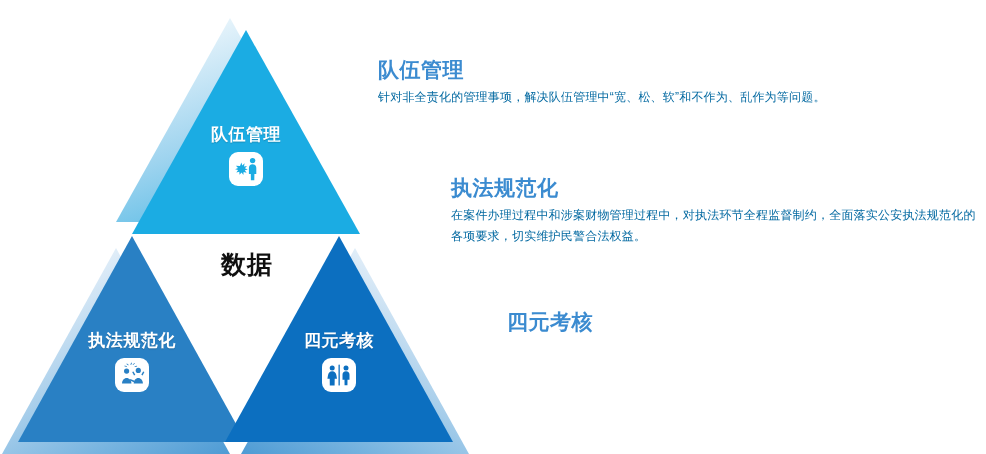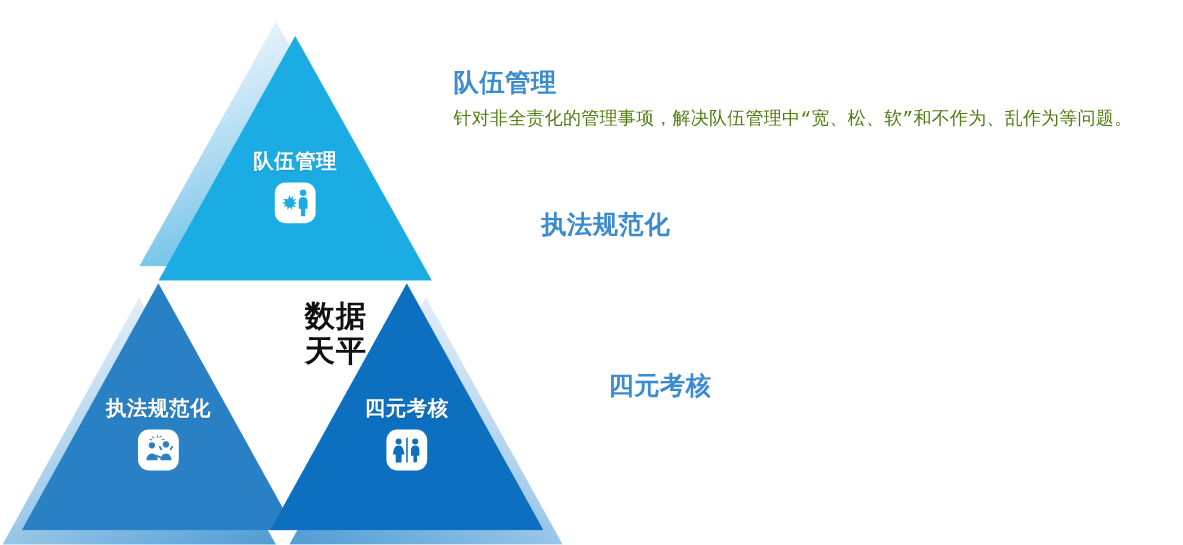--- a/index.html
+++ b/index.html
@@ -63,21 +63,21 @@
     border-radius:9px;
     position:relative;
   }
   .icon-badge svg{display:block;width:34px;height:34px;}
 
   
   .center-label{
     position:absolute;
     left:188px;top:250px;
     width:118px;
-    text-align:right;
+    text-align:center;
     font-size:25px;
     font-weight:bold;
     line-height:1.17;
     color:#101010;
     letter-spacing:1px;
   }
   .center-label span{display:block;}
 
   
   .panel{position:absolute;left:0;top:0;width:986px;height:454px;}
@@ -85,25 +85,24 @@
   .block h2{
     margin:0 0 5px 0;
     font-size:21px;
     font-weight:bold;
     color:#3b8bd0;
     letter-spacing:.5px;
     line-height:1.15;
   }
   .block p{
     margin:0;
-    font-size:15px;
-    color:#4d7c0f;
+    font-size:12px;
+    color:#0369a1;
     line-height:1.72;
     letter-spacing:.2px;
-    font-family:Liberation Mono, monospace;
   }
 
   #block-0{left:378px;top:58px;width:600px;}
   #block-1{left:451px;top:176px;width:534px;}
   #block-2{left:507px;top:310px;width:478px;}
 </style>
 </head>
 <body>
 
 <div class="stage">
@@ -175,33 +174,33 @@
               <circle cx="23.6" cy="8.6" r="2.7"></circle>
               <path d="M23.6 12.2c2.3 0 3.7 1.4 3.7 3.8v6.0h-1.9l-.1 6.3h-3.4l-.1-6.3h-1.9v-6.0c0-2.4 1.4-3.8 3.7-3.8z"></path>
             </g>
           </svg>
         </div>
       </div>
     </div>
 
     <div class="center-label">
       <span>数据</span>
-      <span>天平</span>
     </div>
   </div>
 
   <div class="panel">
 
     <div class="block" id="block-0">
       <h2>队伍管理</h2>
       <p>针对非全责化的管理事项，解决队伍管理中“宽、松、软”和不作为、乱作为等问题。</p>
     </div>
 
     <div class="block" id="block-1">
       <h2>执法规范化</h2>
+      <p>在案件办理过程中和涉案财物管理过程中，对执法环节全程监督制约，全面落实公安执法规范化的各项要求，切实维护民警合法权益。</p>
     </div>
 
     <div class="block" id="block-2">
       <h2>四元考核</h2>
     </div>
   </div>
 
 </div>
 
 </body></html>

